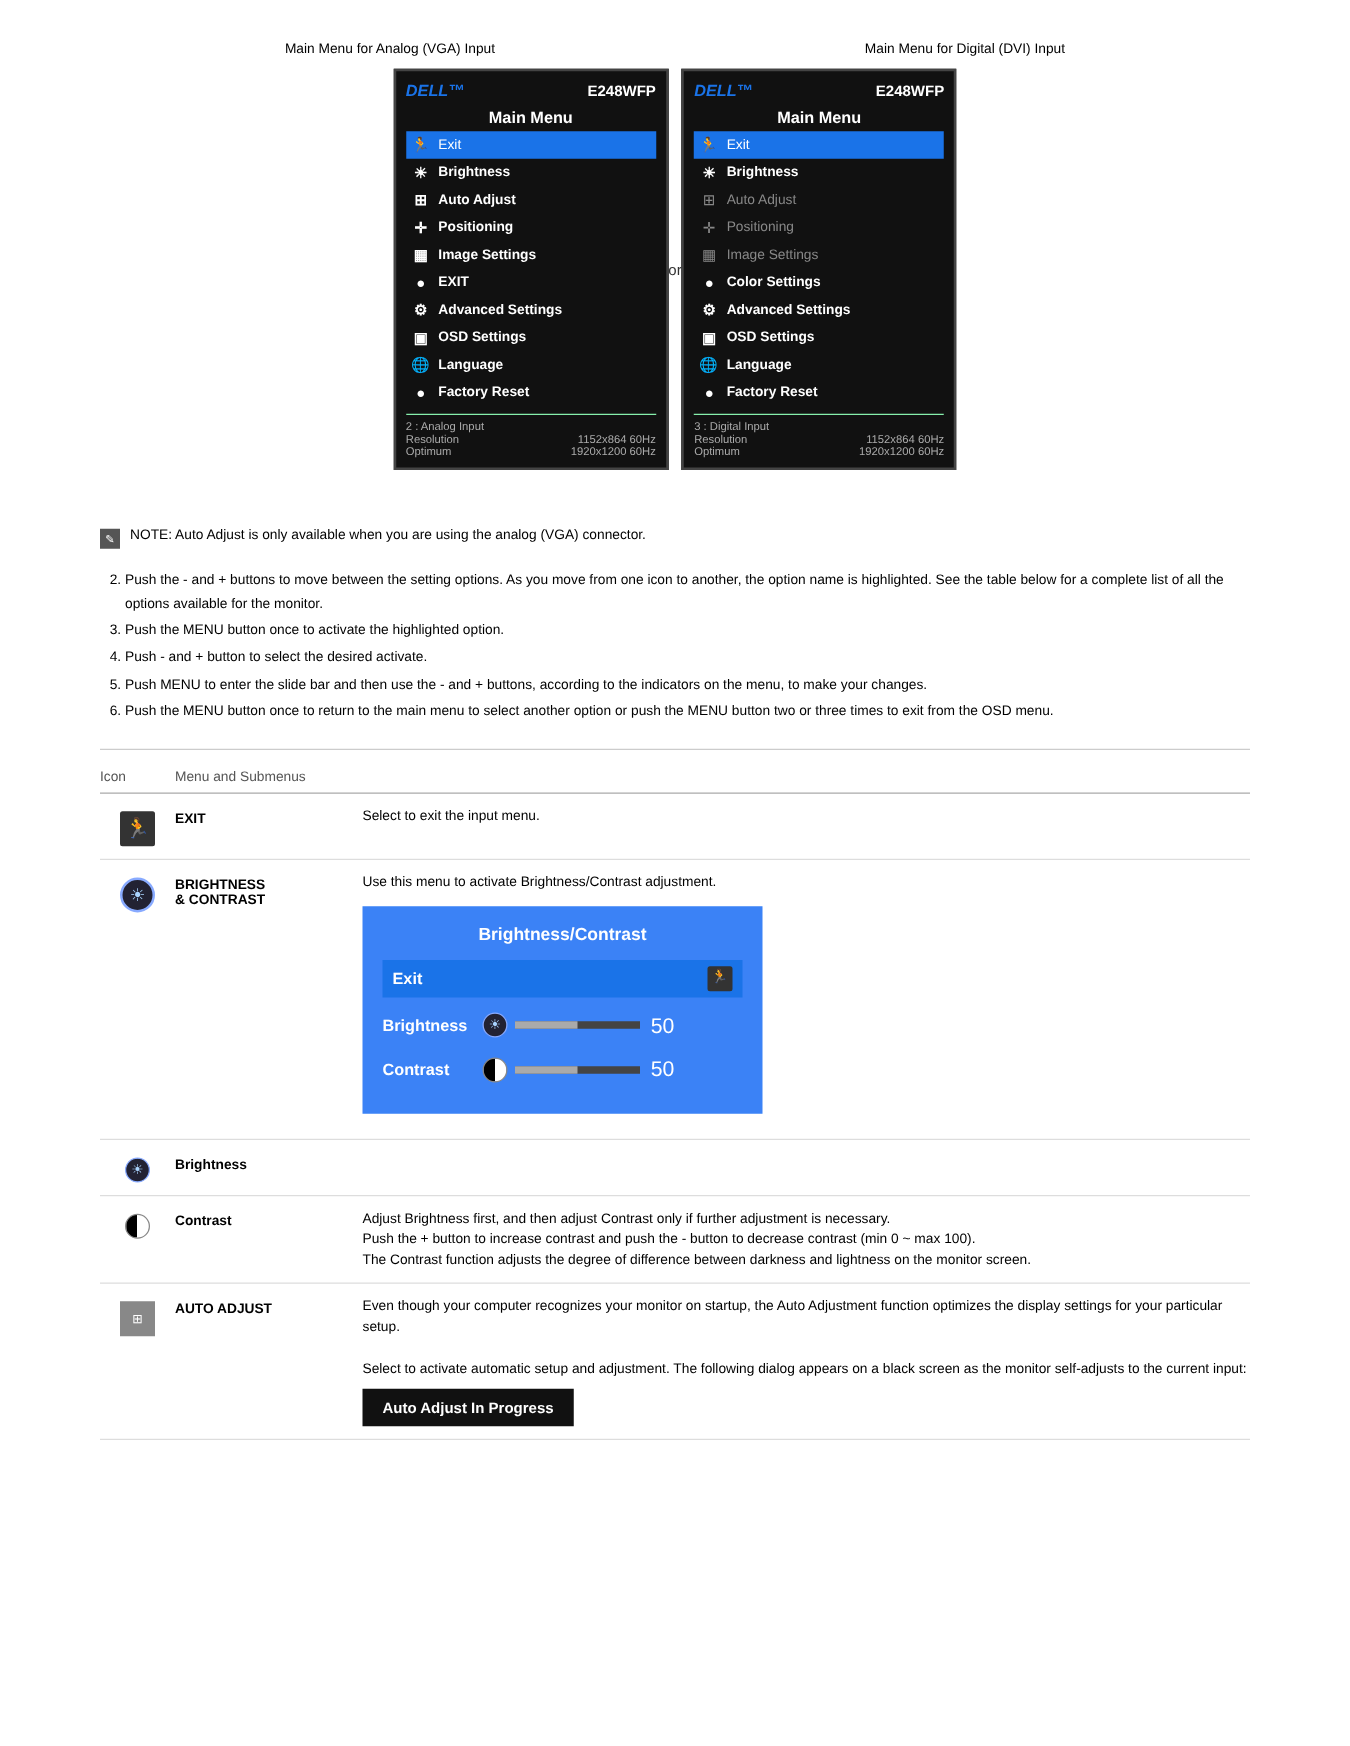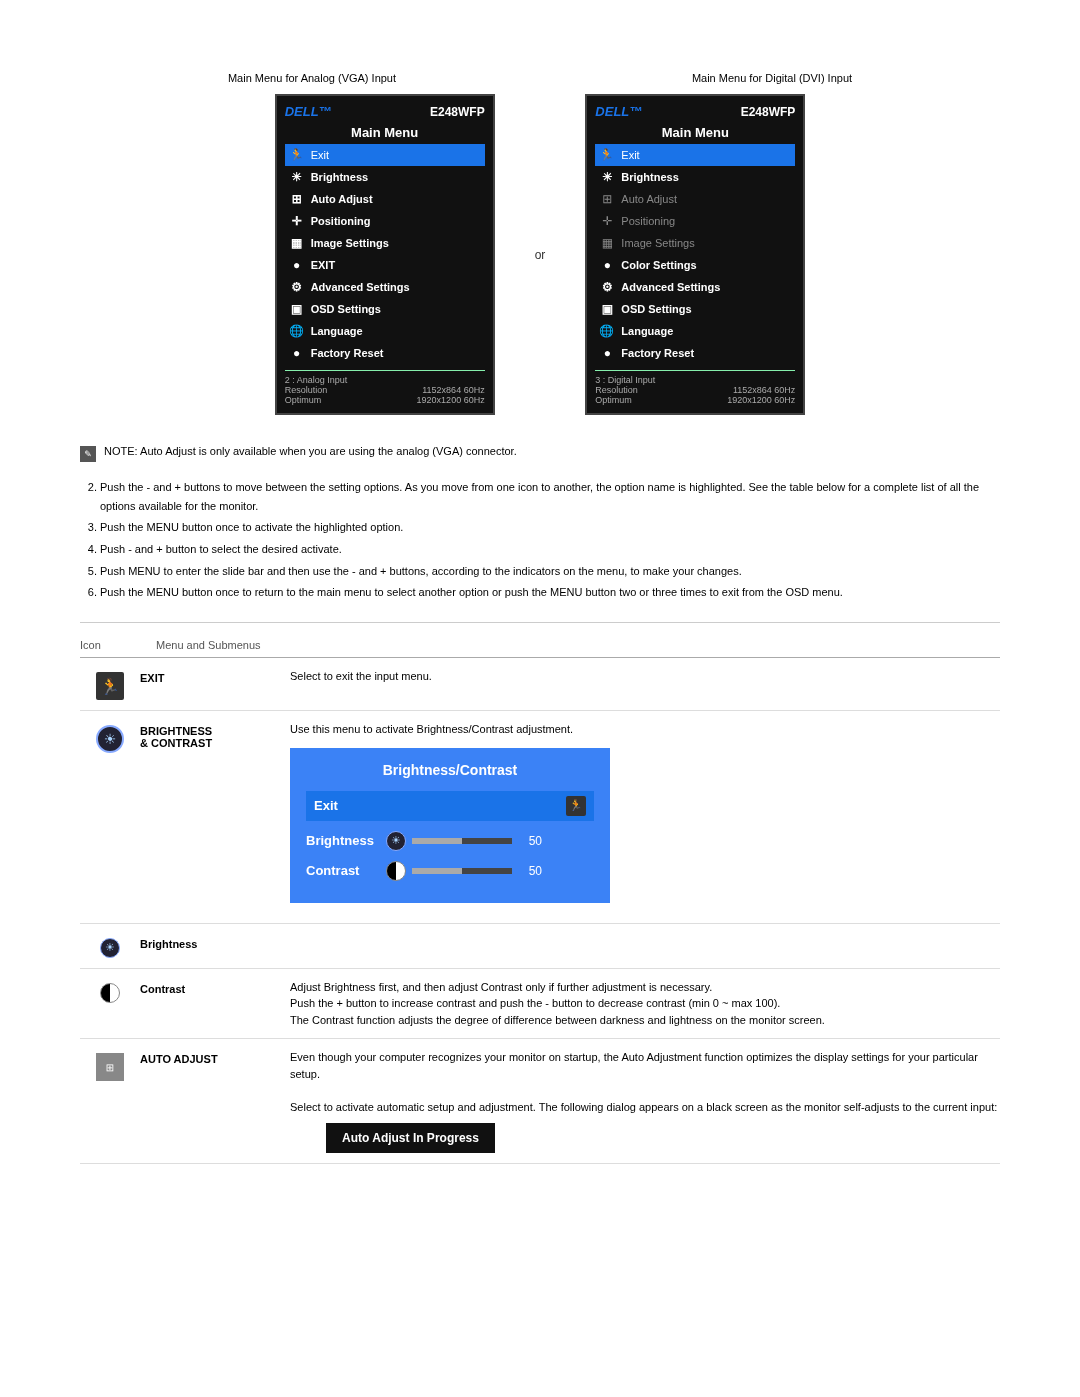--- a/index.html
+++ b/index.html
@@ -5,34 +5,33 @@
     * { margin: 0; padding: 0; box-sizing: border-box; }
     body {
       width: 1080px;
       min-height: 1397px;
       background: #fff;
       font-family: Arial, sans-serif;
       font-size: 12px;
       color: #000;
     }
     .page-wrapper {
-      padding: 72px 80px;
+      padding: 33px 80px;
     }
     .top-labels {
       display: flex;
       justify-content: space-around;
       margin-bottom: 10px;
       font-size: 11px;
     }
     .monitors-row {
       display: flex;
       align-items: center;
       justify-content: center;
-      gap: 40px;
-      margin-bottom: 30px;
+      margin-bottom: 46px;
     }
     .or-label {
       font-size: 12px;
       color: #333;
     }
     .monitor-box {
       width: 220px;
       background: #111;
       border: 2px solid #444;
       padding: 8px;
@@ -133,21 +132,21 @@
     }
     .divider {
       border-top: 1px solid #ccc;
       margin: 10px 0;
     }
     .table-section {
       width: 100%;
     }
     .table-header-row {
       display: flex;
-      gap: 16px;
+      gap: 0;
       padding: 6px 0;
       border-bottom: 1px solid #aaa;
       font-size: 11px;
       color: #555;
     }
     .col-icon { width: 60px; }
     .col-menu { width: 174px; }
     .col-desc { flex: 1; }
     .table-row {
       display: flex;
@@ -258,35 +257,34 @@
       width: 100px;
       height: 6px;
       background: #444;
       position: relative;
     }
     .slider-fill {
       height: 100%;
       background: #aaa;
     }
     .slider-value {
-      font-size: 12px;
+      font-size: 17px;
       color: #fff;
       min-width: 24px;
-      text-align: right;
+      text-align: center;
     }
     
     .auto-adjust-box {
       background: #111;
       color: #fff;
       padding: 6px 16px;
       display: inline-block;
       font-size: 12px;
       font-weight: bold;
       margin-top: 8px;
-      margin-left: 36px;
     }
     .small-sun-icon {
       width: 20px;
       height: 20px;
       background: #223;
       border-radius: 10px;
       border: 1px solid #88aaff;
       display: flex;
       align-items: center;
       justify-content: center;

